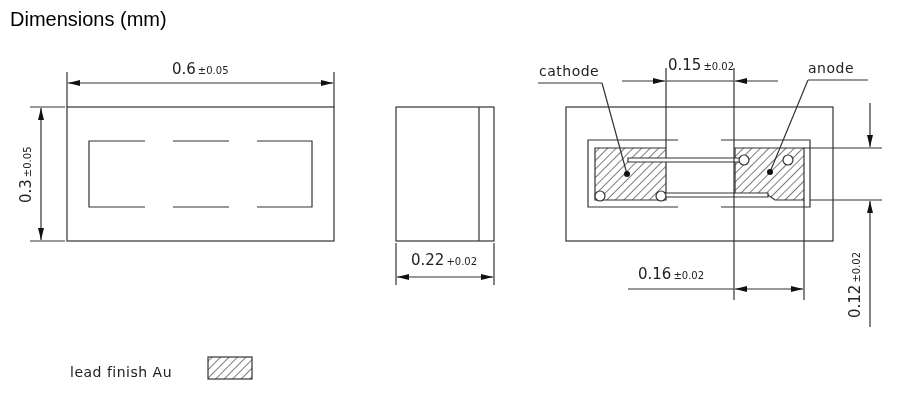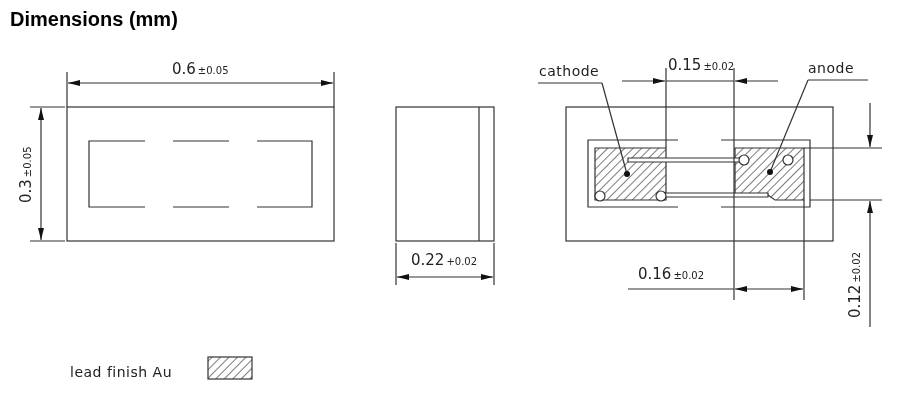--- a/index.html
+++ b/index.html
@@ -1,19 +1,19 @@
 <!DOCTYPE html>
 <html><head>
   <meta charset="utf-8">
   <style>
     html, body { margin: 0; padding: 0; background: #ffffff; }
     body { width: 900px; height: 401px; position: relative; overflow: hidden; }
     .title {
       position: absolute; left: 10px; top: 8px;
-      font-family: "Liberation Sans", sans-serif; font-weight: bold;
+      font-family: "Liberation Sans", sans-serif; font-weight: normal;
       font-size: 20px; color: #000; text-align: center;
     }
     svg { position: absolute; left: 0; top: 0; }
     .dim { font-family: "DejaVu Sans", sans-serif; fill: #222; }
     .big { font-size: 15px; }
     .small { font-size: 10px; }
     .lbl { font-family: "DejaVu Sans", sans-serif; font-size: 14px; fill: #222; letter-spacing: 0.5px; }
   </style>
 </head>
 <body>

